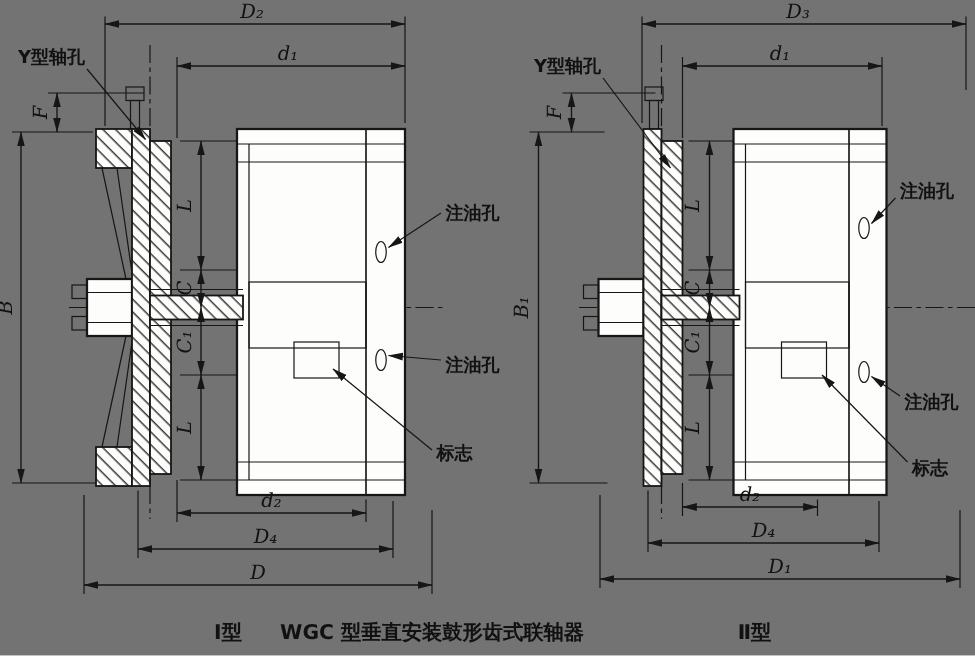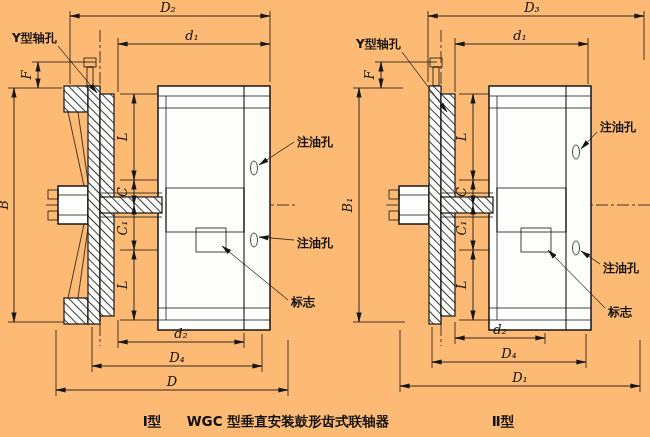--- a/index.html
+++ b/index.html
@@ -1,16 +1,16 @@
 <!DOCTYPE html>
 <html><head>
 <meta charset="utf-8">
 <style>
   html,body{margin:0;padding:0;background:#fff;}
-  #stage{position:relative;width:650px;height:437px;background:#fdba74;overflow:hidden;
+  #stage{position:relative;width:650px;height:437px;background:#737373;overflow:hidden;
          font-family:"DejaVu Sans",sans-serif;}
   svg{display:block;}
   .md{stroke:#161616;stroke-width:1.1;fill:none;}
   .tn{stroke:#161616;stroke-width:0.8;fill:none;}
   .cl{stroke:#161616;stroke-width:0.8;fill:none;stroke-dasharray:12 3 3 3;}
   .dm{stroke:#161616;stroke-width:0.9;fill:none;}
   .hz{fill:url(#hat);stroke:#161616;stroke-width:1.2;}
   .wh{fill:#fdfdfc;stroke:#161616;stroke-width:1.5;}
   text{fill:#111;}
   .dimtxt{font-size:13px;font-style:italic;font-family:"DejaVu Serif","DejaVu Sans",serif;}

